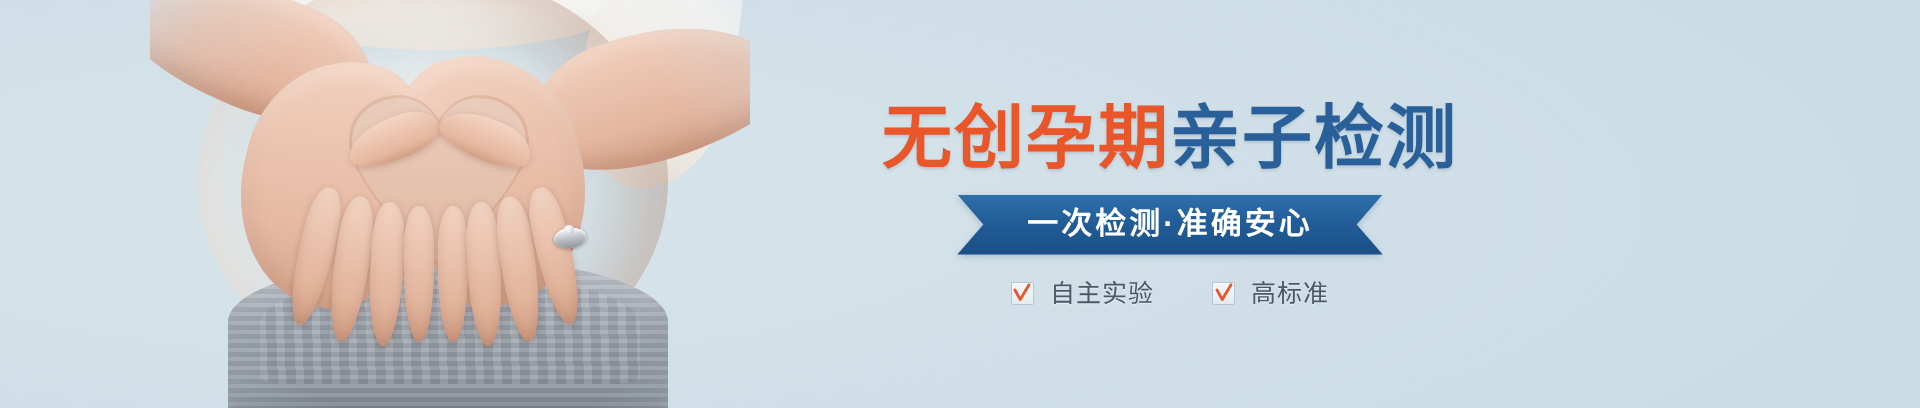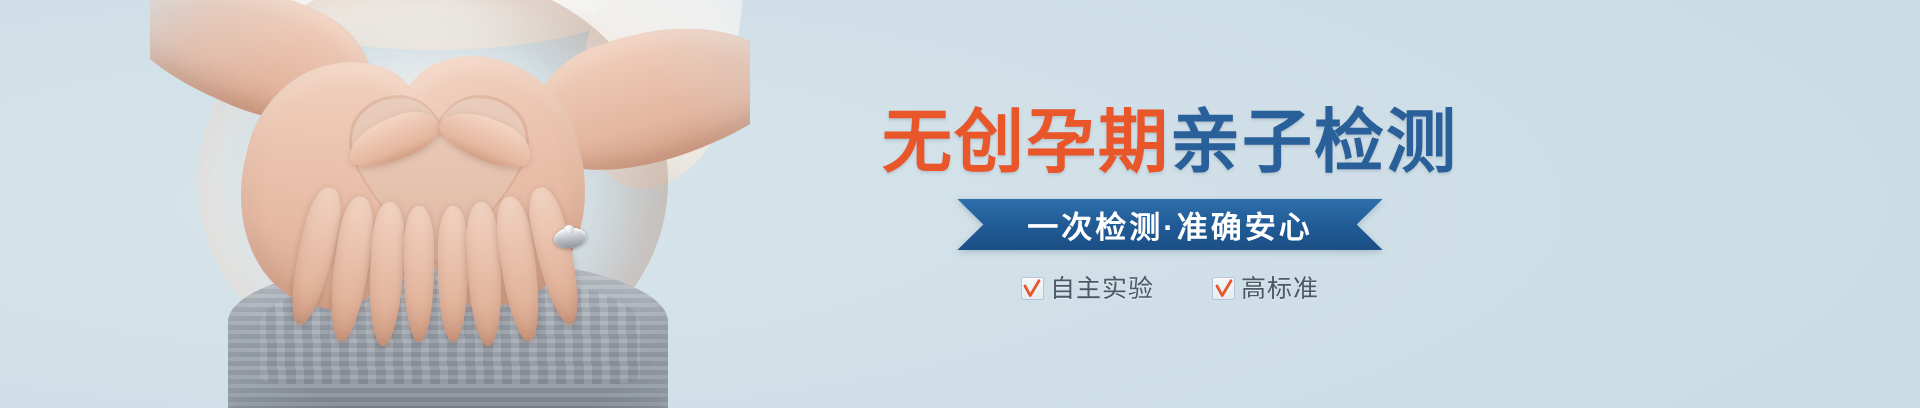--- a/index.html
+++ b/index.html
@@ -260,21 +260,21 @@
     margin: 0 0 26px 0;
     filter: drop-shadow(0 2px 3px rgba(90,120,150,.35));
   }
   .ribbon-shell .ribbon {
     margin: 0;
     clip-path: polygon(
       0 0, 100% 0,
       calc(100% - 26px) 50%, 100% 100%,
       0 100%, 26px 50%
     );
-    padding: 13px 70px 7px 70px;
+    padding: 13px 70px 16px 70px;
   }
 
   .subtitle {
     font-size: 29px;
     font-weight: 400;
     color: #5d89ab;
     letter-spacing: 1.5px;
     line-height: 1;
     white-space: nowrap;
     margin: 0 0 34px 0;
@@ -284,21 +284,21 @@
   .features {
     display: flex;
     align-items: center;
     justify-content: center;
     gap: 58px;
     white-space: nowrap;
   }
   .feature {
     display: flex;
     align-items: center;
-    gap: 6px;
+    gap: 16px;
   }
   .check-box {
     position: relative;
     width: 23px;
     height: 23px;
     background: linear-gradient(180deg,#f4f7f9 0%, #e4ecf1 100%);
     border: 1px solid #b3c6d2;
     border-radius: 2px;
     flex: 0 0 auto;
     box-shadow: inset 0 1px 1px rgba(255,255,255,.8);

